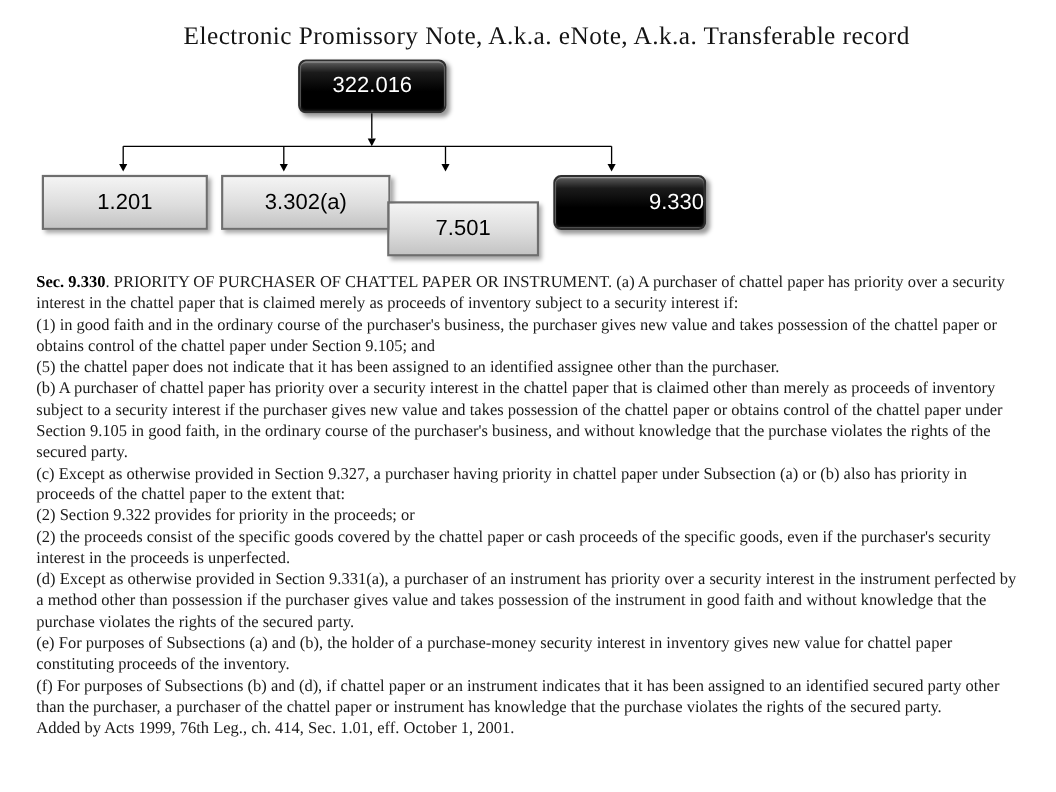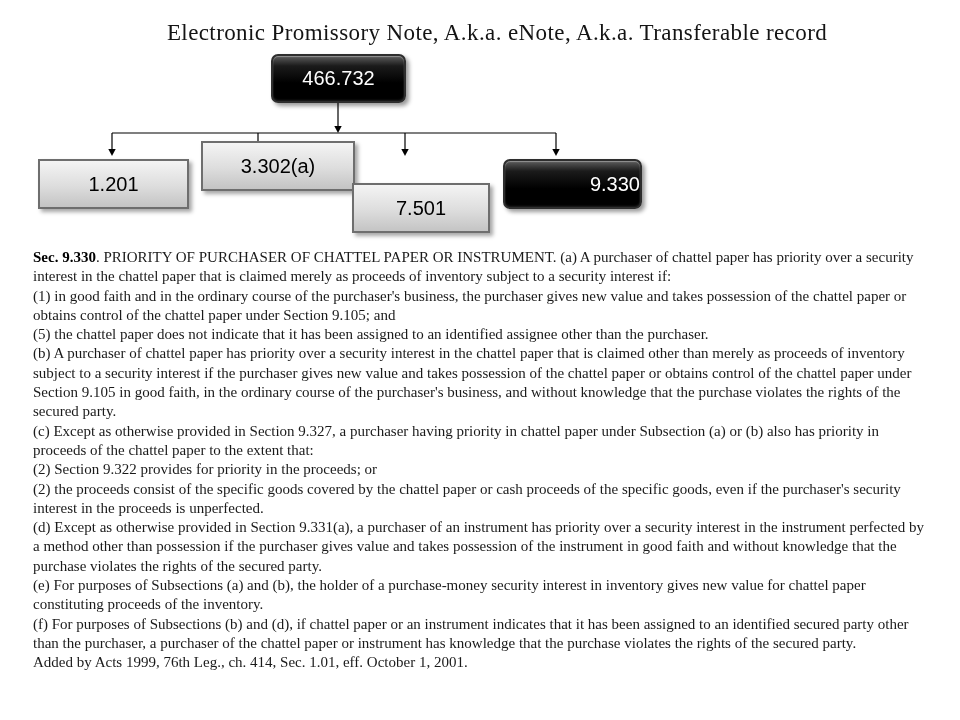--- a/index.html
+++ b/index.html
@@ -47,21 +47,21 @@
                 inset 0 -1px 2px rgba(255,255,255,0.12);
   }
   .node.light {
     color: #000000;
     background: linear-gradient(180deg, #f4f4f4 0%, #dddddd 55%, #c4c4c4 100%);
     border: 2px solid #6e6e6e;
     box-shadow: 3px 3px 4px rgba(0,0,0,0.35);
   }
   .node-root   { left: 271px; top: 54px;  width: 135px; height: 49px; }
   .node-c0     { left: 38px;  top: 159px; width: 151px; height: 50px; justify-content: center; }
-  .node-c1     { left: 201px; top: 141px; width: 154px; height: 50px; }
+  .node-c1     { left: 201px; top: 159px; width: 154px; height: 50px; }
   .node-c2     { left: 352px; top: 159px; width: 138px; height: 50px; margin-top: 24px; }
   .node-c3     { left: 503px; top: 159px; width: 139px; height: 50px; border-radius: 8px; justify-content: flex-end; }
 
   .connector-svg {
     position: absolute;
     left: 0; top: 0;
     width: 960px; height: 720px;
     pointer-events: none;
   }
   .connector-svg path { stroke: #000; stroke-width: 1.2; fill: none; }
@@ -101,21 +101,21 @@
     <polygon points="108.3,149 115.7,149 112,156"></polygon>
     <path d="M258,133 V149"></path>
     <polygon points="254.3,149 261.7,149 258,156"></polygon>
     <path d="M405,133 V149"></path>
     <polygon points="401.3,149 408.7,149 405,156"></polygon>
     <path d="M556,133 V149"></path>
     <polygon points="552.3,149 559.7,149 556,156"></polygon>
   </svg>
 
   <div class="node dark node-root">
-    <span>466.732</span>
+    <span>322.016</span>
   </div>
 
   <div class="node light node-c0">
     <span>1.201</span>
   </div>
 
   <div class="node light node-c1">
     <span>3.302(a)</span>
   </div>
 

